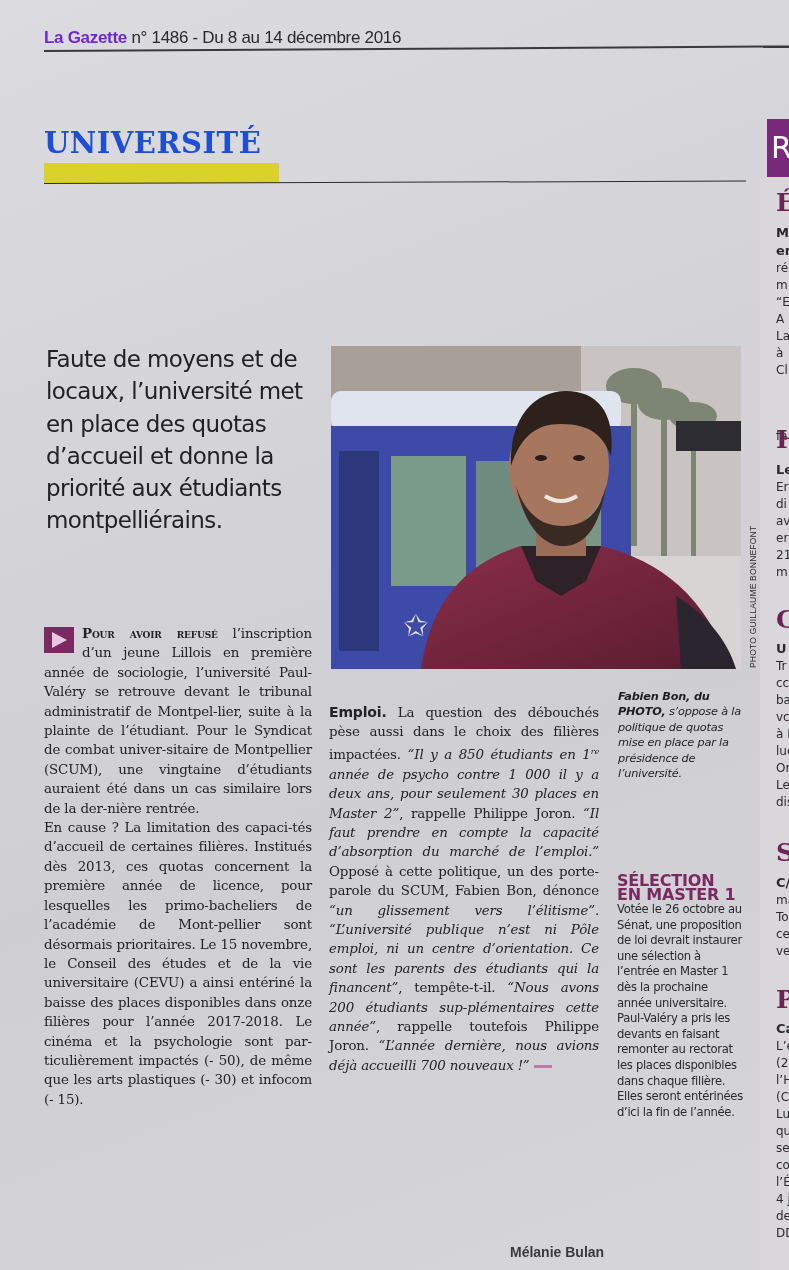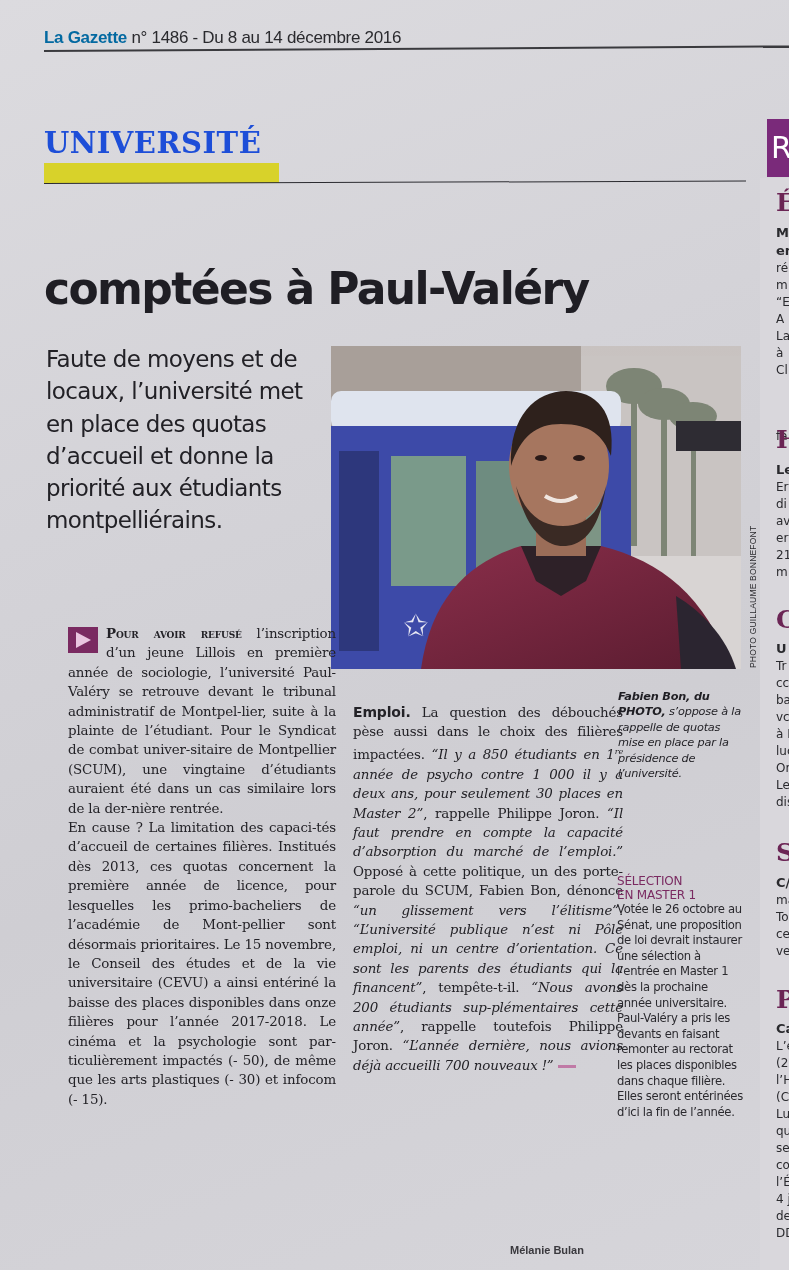--- a/index.html
+++ b/index.html
@@ -7,60 +7,60 @@
   body {
     background: linear-gradient(160deg, #dcdbdf 0%, #d4d3d8 35%, #cfced3 60%, #d6d5da 100%);
     position:relative;
     color:#1e1d22;
     font-family: "DejaVu Serif", serif;
   }
   .abs { position:absolute; }
 
   
   .runhead { left:44px; top:28px; font-family:"Liberation Sans", sans-serif; font-size:17px; letter-spacing:-0.3px; color:#2a2a2e; white-space:nowrap; }
-  .runhead .brand { color:#0369a1; font-weight:bold; }
+  .runhead .brand { color:#6d28d9; font-weight:bold; }
   .rule-top { left:44px; top:50px; width:745px; height:2px; background:#3a3a3e; transform:rotate(-0.35deg); transform-origin:left; }
 
   
   .section-label { left:44px; top:126px; font-family:"DejaVu Serif", serif; font-weight:bold; font-size:29px; letter-spacing:0.5px; color:#1d4ed8; }
   .section-bar { left:44px; top:163px; width:235px; height:20px; background:#d8d22a; }
   .rule-section { left:44px; top:183px; width:702px; height:1px; background:#2b2b30; transform:rotate(-0.2deg); transform-origin:left; }
 
   
   .headline { left:44px; top:206px; width:620px; font-family:"DejaVu Sans", sans-serif; font-weight:bold; font-size:44px; line-height:55px; letter-spacing:-1.6px; color:#1f1e24; }
 
   
   .chapo { left:46px; top:343px; width:280px; font-family:"DejaVu Sans", sans-serif; font-size:23px; line-height:32.3px; letter-spacing:-0.6px; color:#222126; }
 
   
   .photo { left:331px; top:346px; width:410px; height:323px; overflow:hidden; background:#b9b5b8; }
   .photo svg { display:block; }
   .photo-credit { left:748px; top:668px; transform:rotate(-90deg); transform-origin:left top; font-family:"Liberation Sans", sans-serif; font-size:8.5px; letter-spacing:0.2px; color:#2a2a2e; white-space:nowrap; }
 
   
-  .col { font-family:"DejaVu Serif", serif; font-size:13.4px; line-height:19.4px; letter-spacing:-0.15px; color:#232227; text-align:justify; hyphens:manual;margin-left:24px; }
+  .col { font-family:"DejaVu Serif", serif; font-size:13.4px; line-height:19.4px; letter-spacing:-0.15px; color:#232227; text-align:justify; hyphens:manual; }
   .col1 { left:44px; top:624px; width:268px; }
   .col2 { left:329px; top:703px; width:270px; }
   .col p { margin:0; }
   .dropmark { float:left; width:30px; height:26px; background:#7a2a61; margin:3px 8px 0 0; position:relative; }
   .dropmark::after { content:""; position:absolute; left:8px; top:5px; border-left:15px solid #e9c5df; border-top:8px solid transparent; border-bottom:8px solid transparent; }
   .smallcaps { font-weight:bold; font-variant:small-caps; }
   .it { font-style:italic; }
   .lead-bold { font-family:"DejaVu Sans", sans-serif; font-weight:bold; font-size:14px; }
   .sup { font-size:8px; vertical-align:super; font-style:italic; }
   .endmark { display:inline-block; width:18px; height:3px; background:#c07aa6; vertical-align:middle; margin-left:4px; }
-  .byline { left:510px; top:1244px; font-family:"Liberation Sans", sans-serif; font-weight:bold; font-size:11px; color:#3a393e; }
+  .byline { left:510px; top:1244px; font-family:"Liberation Sans", sans-serif; font-weight:bold; font-size:14px; color:#3a393e; }
 
   
   .caption { left:618px; top:689px; width:130px; font-family:"DejaVu Sans", sans-serif; font-style:italic; font-size:11.3px; line-height:15.4px; letter-spacing:-0.2px; color:#1f1e23; }
   .caption b { font-weight:bold; }
 
   
   .box { left:617px; top:874px; width:128px; font-family:"DejaVu Sans", sans-serif; font-size:11.6px; line-height:15.6px; letter-spacing:-0.3px; color:#2a292e; }
-  .box-title { color:#7a2a61; font-weight:normal; font-size:12px; line-height:14px; letter-spacing:-0.2px; text-transform:uppercase; }
+  .box-title { color:#7a2a61; font-weight:bold; font-size:16px; line-height:14px; letter-spacing:-0.2px; text-transform:uppercase; }
 
   
   .rcol { left:766px; top:0; width:40px; height:1270px; overflow:hidden; }
   .rcol .tag { position:absolute; left:1px; top:119px; width:30px; height:58px; background:#7a2a7a; color:#fff; font-family:"DejaVu Sans", sans-serif; font-size:30px; line-height:58px; padding-left:4px; }
   .rcol .frag { position:absolute; left:10px; font-family:"DejaVu Sans", sans-serif; font-size:12px; line-height:17px; color:#2a2a2e; white-space:nowrap; }
   .rcol .frag.bold { font-weight:bold; font-size:13px; }
   .rcol .frag.head { font-family:"DejaVu Serif", serif; font-weight:bold; font-size:25px; color:#6b2555; line-height:30px; }
   .rcol-bg { left:760px; top:178px; width:29px; height:1092px; background:#d9d7dc; }
 </style>
 </head>
@@ -70,21 +70,20 @@
   <span class="brand">La Gazette</span><span> n° 1486 - Du 8 au 14 décembre 2016</span>
 </div>
 <div class="abs rule-top"></div>
 
 <div class="abs section-bar"></div>
 <div class="abs section-label">UNIVERSITÉ</div>
 <div class="abs rule-section"></div>
 
 <h1 class="abs headline">
   <br>
-  <span>comptées à Paul-Valéry</span>
 </h1>
 
 <p class="abs chapo">Faute de moyens et de locaux, l’université met en place des quotas d’accueil et donne la priorité aux étudiants montpelliérains.</p>
 
 <div class="abs photo">
   <svg width="410" height="323" viewBox="0 0 410 323">
     <defs>
       <linearGradient id="sky" x1="0" y1="0" x2="0" y2="1">
         <stop offset="0" stop-color="#c8c2c0"></stop>
           <stop offset="1" stop-color="#d9d6d6"></stop>
@@ -139,21 +138,21 @@
 </div>
 
 <div class="abs col col2">
   <p>
     <span class="lead-bold">Emploi.</span><span> La question des débouchés pèse aussi dans le choix des filières impactées. </span><span class="it">“Il y a 850 étudiants en 1</span><span class="sup">re</span><span class="it"> année de psycho contre 1 000 il y a deux ans, pour seulement 30 places en Master 2”</span><span>, rappelle Philippe Joron. </span><span class="it">“Il faut prendre en compte la capacité d’absorption du marché de l’emploi.”</span><span> Opposé à cette politique, un des porte-parole du SCUM, Fabien Bon, dénonce </span><span class="it">“un glissement vers l’élitisme”</span><span>. </span><span class="it">“L’université publique n’est ni Pôle emploi, ni un centre d’orientation. Ce sont les parents des étudiants qui la financent”</span><span>, tempête-t-il. </span><span class="it">“Nous avons 200 étudiants sup-plémentaires cette année”</span><span>, rappelle toutefois Philippe Joron. </span><span class="it">“L’année dernière, nous avions déjà accueilli 700 nouveaux !”</span><span class="endmark"></span>
   </p>
 </div>
 <div class="abs byline">Mélanie Bulan</div>
 
 <p class="abs caption">
-  <b>Fabien Bon, du PHOTO,</b><span> s’oppose à la rappelle de quotas mise en place par la présidence de l’université.</span>
+  <b>Fabien Bon, du PHOTO,</b><span> s’oppose à la politique de quotas mise en place par la présidence de l’université.</span>
 </p>
 
 <div class="abs box">
   <div class="box-title">
     <span>Sélection</span><br>
     <span>en Master 1</span>
   </div>
   <p>Votée le 26 octobre au Sénat, une proposition de loi devrait instaurer une sélection à l’entrée en Master 1 dès la prochaine année universitaire. Paul-Valéry a pris les devants en faisant remonter au rectorat les places disponibles dans chaque filière. Elles seront entérinées d’ici la fin de l’année.</p>
 </div>
 

